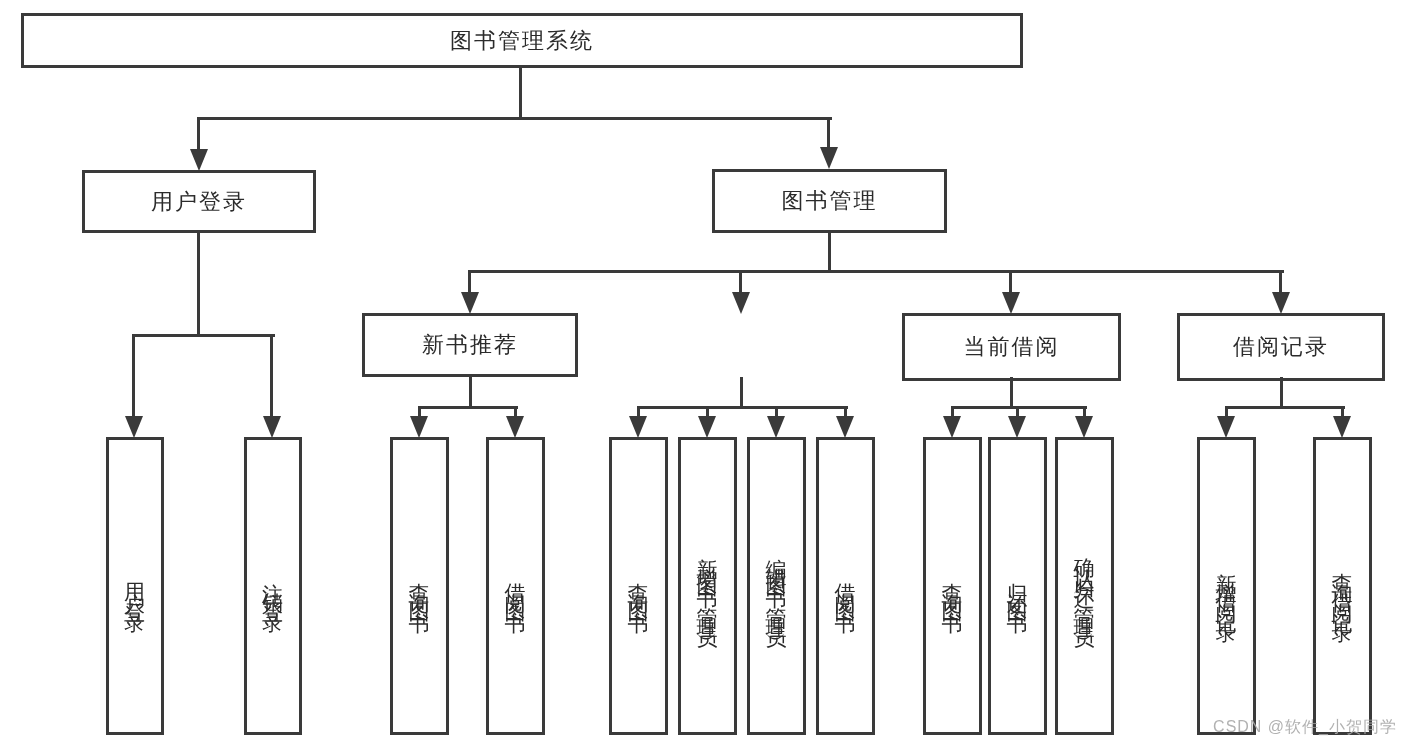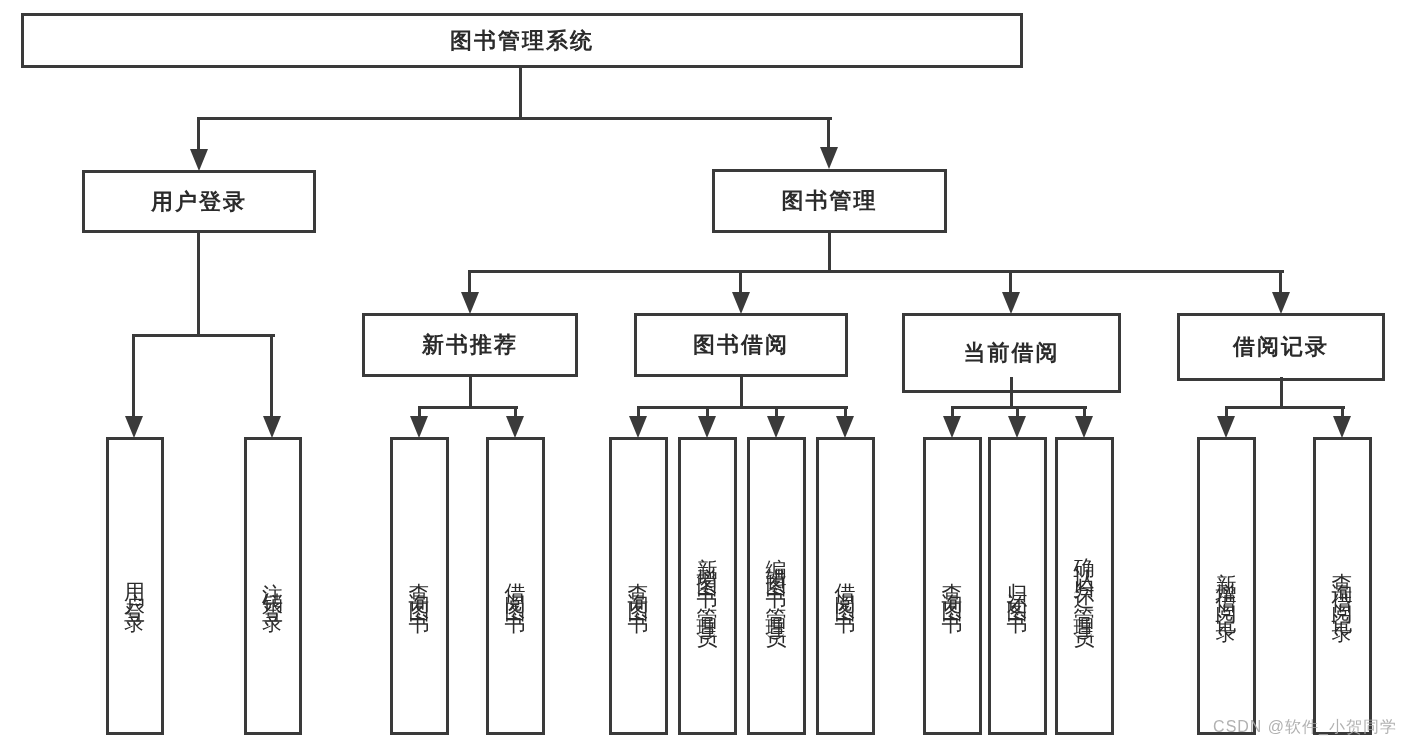--- a/index.html
+++ b/index.html
@@ -4,21 +4,21 @@
 <style>
   :root{
     --line:#3a3a3a; --text:#2b2b2b; --watermark:#a9a9a9; --background:#ffffff;
   }
   html,body{margin:0;padding:0;background:var(--background);}
   body{font-family:"Liberation Sans","DejaVu Sans",sans-serif;color:var(--text);}
   #stage{position:relative;width:1405px;height:747px;background:var(--background);overflow:hidden;}
 
   .box{position:absolute;box-sizing:border-box;border:3px solid var(--line);
        background:#fff;display:flex;align-items:center;justify-content:center;}
-  .box.h{font-size:22px;letter-spacing:2px;font-weight:700;}
+  .box.h{font-size:22px;letter-spacing:2px;font-weight:400;}
   .vlbl{writing-mode:vertical-rl;text-orientation:mixed;font-size:21px;
         line-height:1;letter-spacing:10px;white-space:nowrap;}
 
   .l{position:absolute;background:var(--line);}
   .v3{width:3px;}
   .h3{height:3px;}
   .a{position:absolute;width:0;height:0;
      border-left:9px solid transparent;border-right:9px solid transparent;
      border-top:22px solid var(--line);}
 
@@ -29,22 +29,21 @@
 <body>
 
 <div id="stage">
 
   <div class="box h" style="left:21px;top:13px;width:1002px;height:55px">图书管理系统</div>
 
   <div class="box h" style="left:82px;top:170px;width:234px;height:63px">用户登录</div>
   <div class="box h" style="left:362px;top:313px;width:216px;height:64px">新书推荐</div>
 
   <div class="box h" style="left:712px;top:169px;width:235px;height:64px">图书管理</div>
-  <div class="box h" style="left:634px;top:313px;width:214px;height:64px">图书借阅</div>
-  <div class="box h" style="left:902px;top:313px;width:219px;height:80px">当前借阅</div>
+  <div class="box h" style="left:902px;top:313px;width:219px;height:68px">当前借阅</div>
   <div class="box h" style="left:1177px;top:313px;width:208px;height:68px">借阅记录</div>
 
   <div class="box" style="left:106px;top:437px;width:58px;height:298px">
     <span class="vlbl">用户登录</span>
     </div>
   <div class="box" style="left:244px;top:437px;width:58px;height:298px">
     <span class="vlbl">注销登录</span>
     </div>
 
   <div class="box" style="left:390px;top:437px;width:59px;height:298px">

